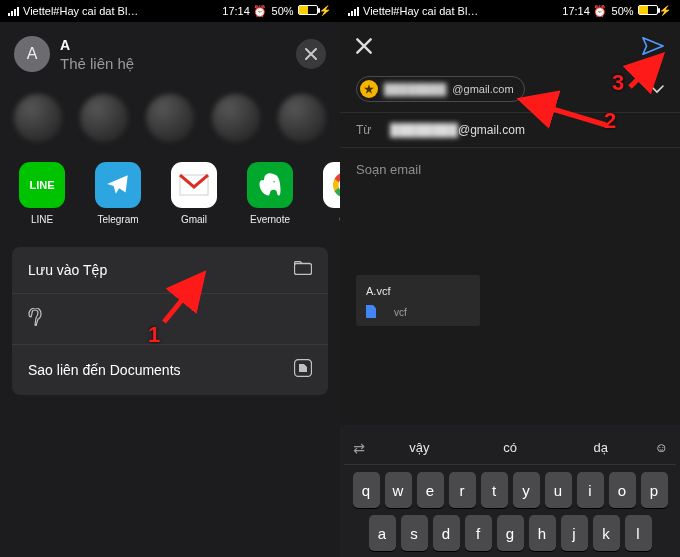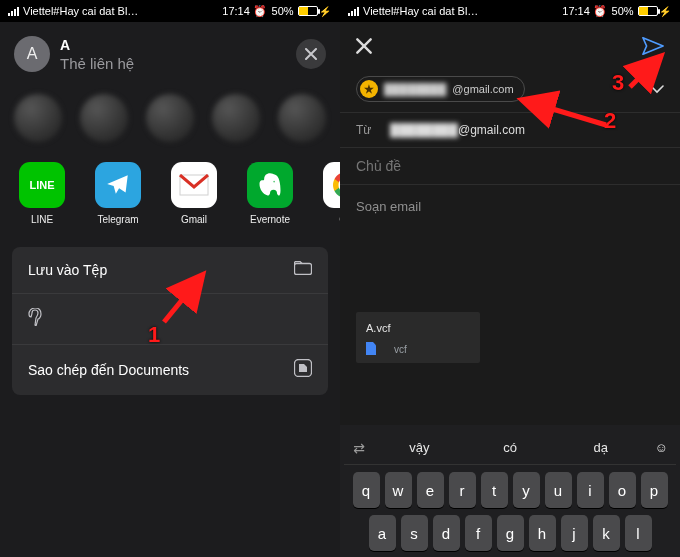--- a/index.html
+++ b/index.html
@@ -11,21 +11,21 @@
     overflow: hidden;
     position: relative;
   }
   .phone { width: 340px; height: 557px; position: relative; background: #121212; }
   
   .status {
     height: 22px; display: flex; align-items: center;
     padding: 0 8px; font-size: 11px; color: #fff; background: #000;
   }
   .status .left { display:flex; align-items:center; gap:4px; overflow:hidden; white-space:nowrap;}
-  .status .right { margin-left:auto; display:flex; align-items:center; gap:4px;}
+  .status .right { margin-left:auto; display:flex; align-items:flex-start; gap:4px;}
   .status .bars {
     display:inline-flex; align-items:flex-end; gap:1px;
   }
   .status .bars i { width:2px; background:#fff; display:inline-block;}
   .status .bars i:nth-child(1){height:3px}
   .status .bars i:nth-child(2){height:5px}
   .status .bars i:nth-child(3){height:7px}
   .status .bars i:nth-child(4){height:9px}
   .batt {
     width:20px;height:10px;border:1px solid #fff;border-radius:2px;position:relative;
@@ -243,21 +243,21 @@
       </span>
     </div>
     <div class="row">
       <span class="ic">
         <svg width="14" height="18" viewBox="0 0 14 18">
             <path d="M7 0 C3 0 1 3 1 6 c0 2 1 3 2 3 c0 0 1-3 1-4 c0-2 1-3 3-3 s3 1 3 3 c0 2-2 5-2 5 l-1 7 1 1 2-7 c1 0 3-2 3-5 C13 2 11 0 7 0z" fill="none" stroke="#c0c0c5" stroke-width="1.2"></path>
           </svg>
       </span>
     </div>
     <div class="row">
-      <span>Sao chép đến Documents</span>
+      <span>Sao liên đến Documents</span>
       <span class="ic">
         <svg width="18" height="18" viewBox="0 0 18 18">
             <rect x="0.5" y="0.5" width="17" height="17" rx="4" fill="none" stroke="#c0c0c5" stroke-width="1.3"></rect>
             <path d="M5 5 h5 l3 3 v5 H5z" fill="#c0c0c5"></path>
           </svg>
       </span>
     </div>
   </div>
 
 </div>
@@ -310,23 +310,20 @@
     </span>
   </div>
 
   <div class="field">
     <span class="lbl">Từ</span>
     <span class="from-val">
       <span class="mask">████████</span><span>@gmail.com</span>
     </span>
   </div>
 
-  <div class="field subject">
-    <input placeholder="Chủ đề" style="">
-  </div>
 
   <div class="body">Soạn email</div>
 
   <div class="attach">
     <div class="nm">A.vcf</div>
     <div class="ft">
       <span class="fi"></span>
       <span>vcf</span>
     </div>
   </div>

